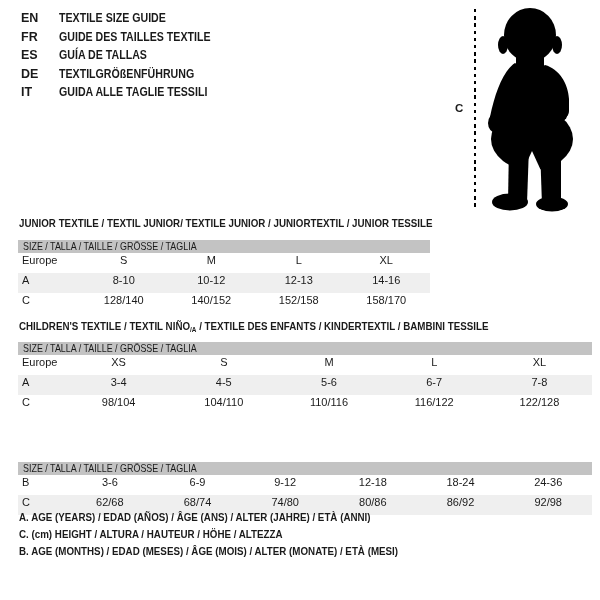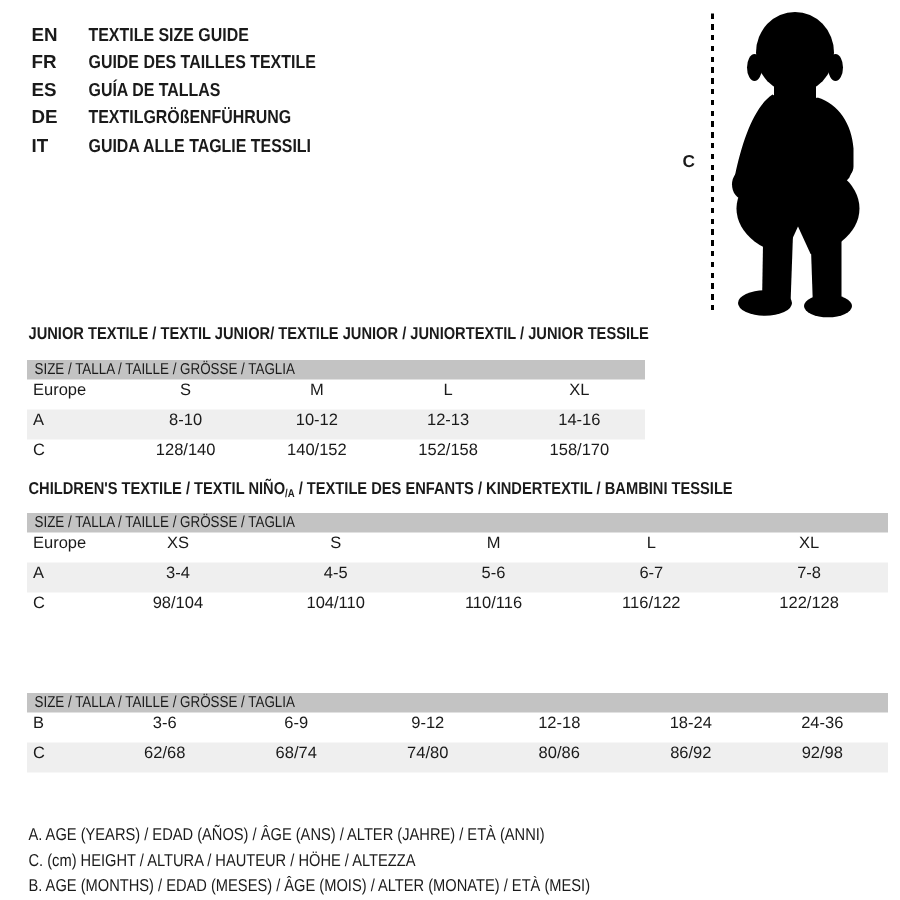--- a/index.html
+++ b/index.html
@@ -9,21 +9,21 @@
     color:var(--text,#1a1a1a);
     position:relative;overflow:hidden;
   }
   .canvas{position:absolute;left:0;top:0;width:600px;height:600px;}
 
   
   .cond{display:inline-block;transform:scaleX(0.85);transform-origin:0 50%;white-space:nowrap;}
 
   
   .lang{position:absolute;left:21px;top:11px;font-weight:bold;font-size:12.5px;}
-  .lang-row{display:flex;height:18.5px;align-items:flex-end;}
+  .lang-row{display:flex;height:18.5px;align-items:flex-start;}
   .lang-code{width:38px;}
 
   
   .marker-line{
     position:absolute;left:474px;top:9px;width:2px;height:198px;
     background:repeating-linear-gradient(to bottom,#000 0 3.5px,transparent 3.5px 7.2px);
   }
   .marker-label{position:absolute;left:455px;top:102px;font-weight:bold;font-size:11.5px;}
   .baby{position:absolute;left:483px;top:5px;width:96px;height:207px;color:var(--silhouette,#000);}
   .baby svg{display:block;width:96px;height:207px;}
@@ -42,21 +42,21 @@
     font-size:10.5px;line-height:13px;padding-left:5px;
   }
   .trow{display:flex;height:20px;font-size:11px;line-height:14px;}
   .trow.alt{background:var(--alt-row-bg,#efefef);}
   .tlabel{padding-left:4px;}
   .t1 .tlabel{width:58px;}
   .t2 .tlabel,.t3 .tlabel{width:44px;}
   .tcell{flex:1;text-align:center;}
 
   
-  .legend{position:absolute;left:19px;top:549px;font-weight:normal;font-size:11.5px;}
+  .legend{position:absolute;left:19px;top:509px;font-weight:bold;font-size:11.5px;}
   .legend-line{height:17px;line-height:17px;}
 </style>
 </head>
 <body>
 
 <div class="canvas">
 
   <div class="lang">
     <div class="lang-row">
       <span class="lang-code">EN</span>

